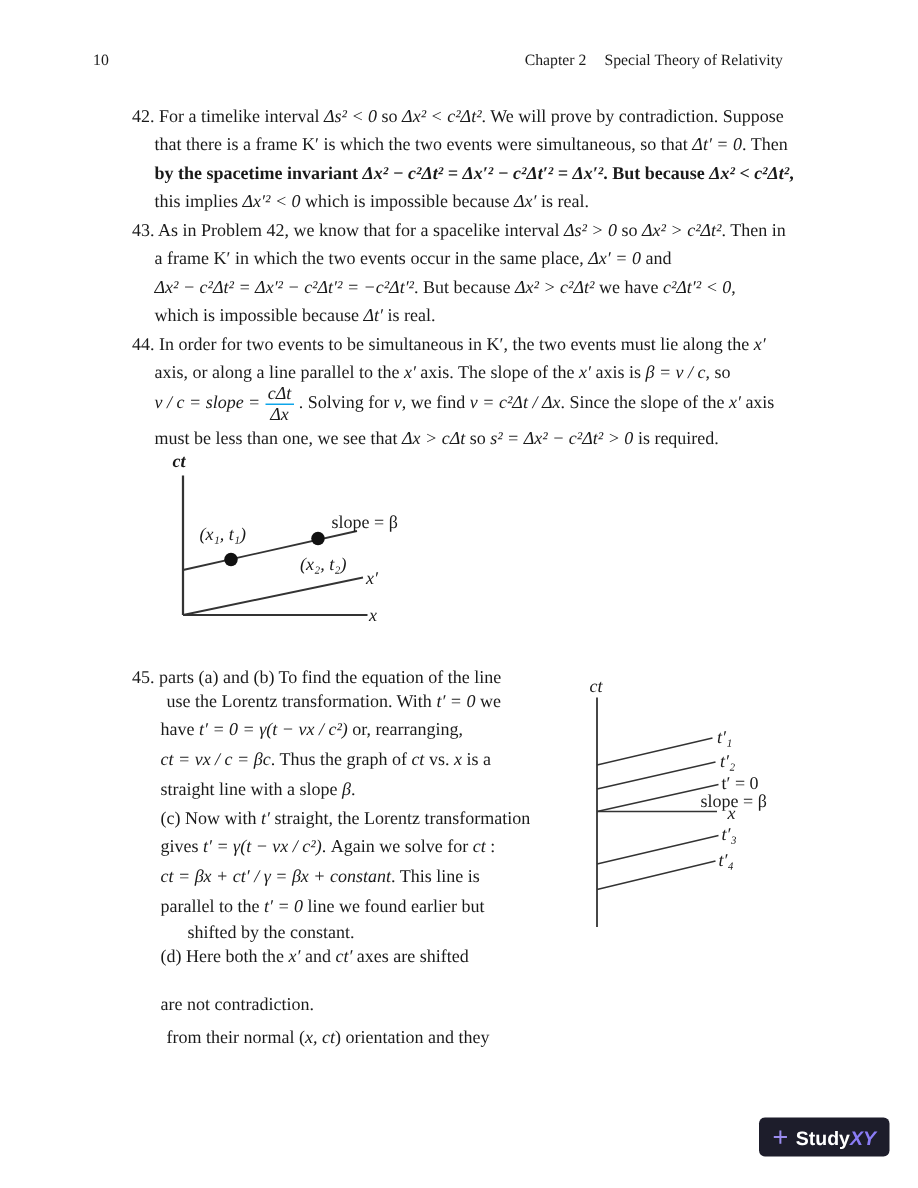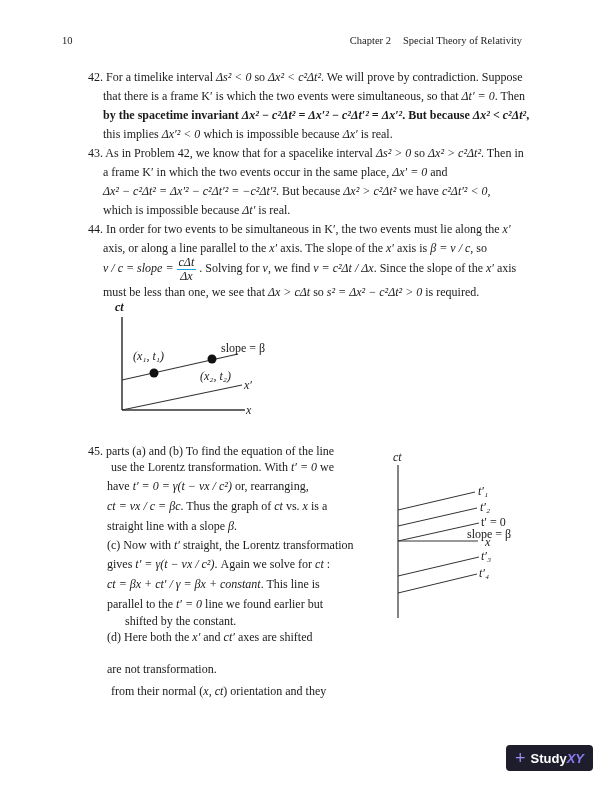--- a/index.html
+++ b/index.html
@@ -83,19 +83,19 @@
 <div class="line" style="left:107px; top:479px;"><span>have </span><span class="m">t′ = 0 = γ(t − vx / c²)</span><span> or, rearranging,</span></div>
 <div class="line" style="left:107px; top:499px;"><span class="m">ct = vx / c = βc</span><span>. Thus the graph of </span><span class="m">ct</span><span> vs. </span><span class="m">x</span><span> is a</span></div>
 <div class="line" style="left:107px; top:519px;"><span>straight line with a slope </span><span class="m">β</span><span>.</span></div>
 <div class="line" style="left:107px; top:538px;"><span>(c) Now with </span><span class="m">t′</span><span> straight, the Lorentz transformation</span></div>
 <div class="line" style="left:107px; top:557px;text-align:right;"><span>gives </span><span class="m">t′ = γ(t − vx / c²)</span><span>. Again we solve for </span><span class="m">ct</span><span> :</span></div>
 <div class="line" style="left:107px; top:577px;"><span class="m">ct = βx + ct′ / γ = βx + constant</span><span>.  This line is</span></div>
 <div class="line" style="left:107px; top:597px;"><span>parallel to the </span><span class="m">t′ = 0</span><span> line we found earlier but</span></div>
 <div class="line" style="left:101px; top:614px;margin-left:24px;">shifted by the constant.</div>
 <div class="line" style="left:107px; top:630px;"><span>(d) Here both the </span><span class="m">x′</span><span> and </span><span class="m">ct′</span><span> axes are shifted</span></div>
 <div class="line" style="left:111px; top:684px;"><span>from their normal (</span><span class="m">x, ct</span><span>) orientation and they</span></div>
-<div class="line" style="left:107px; top:662px;">are not transformation.</div>
+<div class="line" style="left:107px; top:662px;">are not contradiction.</div>
 
 <div class="badge">
   <span class="plus">+</span>
   <span>Study</span>
     <span class="xy">XY</span>
 </div>
 
 </body></html>

